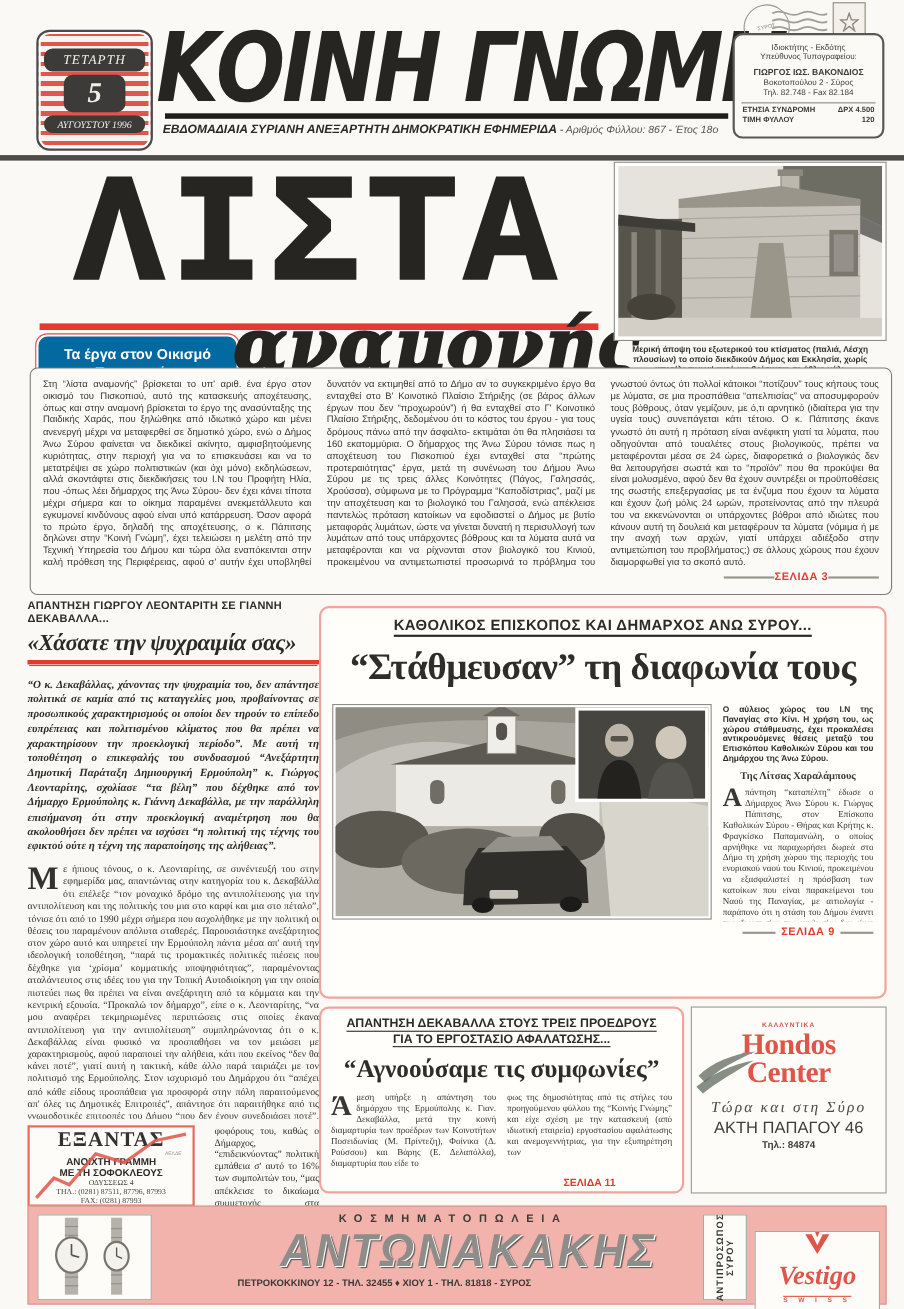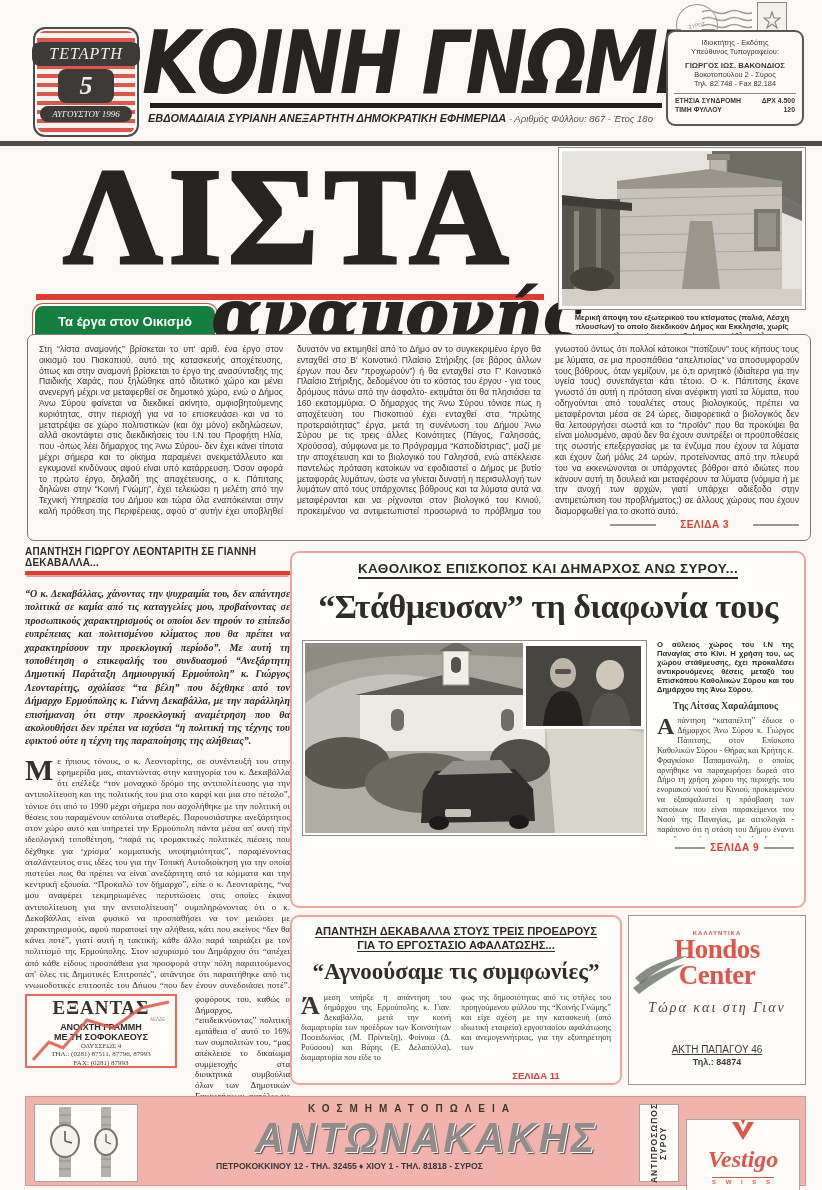--- a/index.html
+++ b/index.html
@@ -2,48 +2,48 @@
 <html><head>
 <meta charset="utf-8">
 <style>
   html,body{margin:0;padding:0;}
   body{width:822px;height:1190px;position:relative;background:#faf9f6;font-family:"Liberation Sans","DejaVu Sans",sans-serif;color:#2c2b29;overflow:hidden;}
   .abs{position:absolute;}
   .just{text-align:justify;}
   
   .datebox{left:33px;top:27px;width:102px;height:106px;border:2px solid #4a4a4a;border-radius:12px;background:repeating-linear-gradient(180deg,#e0564a 0 4px,#f7f4f0 4px 9px);box-shadow:0 0 0 2px #fff inset;display:flex;flex-direction:column;align-items:center;justify-content:center;gap:3px;}
   .datebox .db{background:#3c3b39;color:#f2efe9;border-radius:8px;font-family:"Liberation Serif",serif;font-style:italic;text-align:center;}
-  .db1{width:108px;font-size:16px;padding:3px 0;letter-spacing:1px;}
+  .db1{width:92px;font-size:12px;padding:3px 0;letter-spacing:1px;}
   .db2{width:56px;font-size:26px;font-weight:bold;padding:2px 0;}
   .db3{width:92px;font-size:9px;padding:3px 0;}
   .paper-title{left:142px;top:12px;width:525px;text-align:center;font-family:"DejaVu Sans","Liberation Sans",sans-serif;font-weight:bold;font-style:italic;font-size:74px;letter-spacing:-3px;color:#262522;transform:scaleY(1.18);transform-origin:top;white-space:nowrap;}
   .title-rule{left:150px;top:103px;width:512px;height:5px;background:#1f1e1c;}
   .subtitle{left:148px;top:112px;width:530px;font-size:11px;font-style:italic;white-space:nowrap;}
   .subtitle b{font-weight:bold;color:#2a2927;}
   .subtitle .lite{color:#55534e;font-size:9.5px;}
   .pubbox{left:666px;top:30px;width:138px;height:96px;border:2px solid #5a5855;border-radius:9px;background:#fbfaf7;font-size:7.4px;text-align:center;color:#3c3a37;padding-top:6px;box-sizing:border-box;}
   .pubbox .nm{font-weight:bold;font-size:7.8px;margin-top:5px;}
   .pubbox .row{display:flex;justify-content:space-between;padding:0 7px;font-weight:bold;font-size:6.9px;margin-top:2px;}
   .pubbox .sep{border-top:1px solid #8a8884;margin:5px 6px 3px 6px;}
   .stampwave{left:700px;top:8px;}
   .postmark{left:676px;top:4px;width:40px;height:40px;border:1.5px solid #9a968f;border-radius:50%;color:#8d897f;font-size:5px;display:flex;align-items:center;justify-content:center;transform:rotate(-12deg);}
   .stamp{left:757px;top:2px;width:30px;height:38px;border:1.5px solid #8d897f;background:#f4f1ea;display:flex;flex-direction:column;align-items:center;justify-content:flex-end;font-size:5.5px;color:#6e6a60;padding-bottom:2px;box-sizing:border-box;}
   .stamp svg{margin-bottom:2px;}
   .topbar{left:0;top:141px;width:822px;height:5px;background:#4d4c49;}
   
-  .lista{left:28px;top:146px;width:522px;text-align:center;font-family:Liberation Serif, serif;font-weight:bold;font-size:138px;line-height:142px;letter-spacing:6px;color:#262522;-webkit-text-stroke:3px #262522;}
+  .lista{left:28px;top:146px;width:522px;text-align:center;font-family:Liberation Mono, monospace;font-weight:bold;font-size:138px;line-height:142px;letter-spacing:6px;color:#262522;-webkit-text-stroke:3px #262522;}
   .lista-rule{left:36px;top:294px;width:508px;height:6px;background:#e23b30;}
-  .lead-kickerbox{left:33px;top:304px;width:180px;height:48px;background:#15803d;border-radius:10px;border:2px solid #fff;box-shadow:0 0 0 1px #e8453a;color:#fff;font-weight:bold;font-size:13px;display:flex;flex-direction:column;align-items:center;justify-content:center;line-height:17px;}
+  .lead-kickerbox{left:33px;top:304px;width:180px;height:48px;background:#0369a1;border-radius:10px;border:2px solid #fff;box-shadow:0 0 0 1px #e8453a;color:#fff;font-weight:bold;font-size:13px;display:flex;flex-direction:column;align-items:center;justify-content:center;line-height:17px;}
   .anamonis{left:212px;top:276px;width:345px;text-align:center;font-family:"DejaVu Serif","Liberation Serif",serif;font-weight:bold;font-style:italic;font-size:64px;color:#262522;-webkit-text-stroke:2px #262522;letter-spacing:1px;}
   .photo1{left:558px;top:147px;width:248px;height:163px;background:#fff;border:1px solid #8f8c86;padding:3px;box-sizing:border-box;}
   .caption1{left:556px;top:313px;width:252px;font-size:7.6px;font-weight:bold;line-height:9px;text-align:center;color:#33322f;}
   .leadbox{left:27px;top:334px;width:784px;height:207px;border:1.5px solid #7d7b76;border-radius:7px;background:#fbfaf7;box-sizing:border-box;padding:9px 11px 4px 11px;}
   .leadcols{display:flex;gap:14px;}
   .leadcol{width:244px;height:172px;overflow:hidden;font-size:8.6px;line-height:10.8px;color:#373633;}
-  .pageref-row{display:flex;align-items:center;justify-content:flex-end;gap:24px;margin-top:3px;}
+  .pageref-row{display:flex;align-items:center;justify-content:flex-end;gap:0;margin-top:3px;}
   .pageref-row .rule{height:2px;width:46px;background:#9a978f;}
   .pageref{color:#e23b30;font-weight:bold;font-size:10px;letter-spacing:0.5px;}
   
   .leftart{left:25px;top:546px;width:265px;}
   .leftart .kicker{font-size:10px;font-weight:bold;letter-spacing:0.2px;color:#2e2d2a;}
   .leftart .headline{font-family:"Liberation Serif",serif;font-weight:bold;font-style:italic;font-size:21px;margin-top:4px;letter-spacing:-0.5px;color:#2b2a27;white-space:nowrap;}
   .left-rule{height:4px;background:#e23b30;margin-top:3px;box-shadow:0 3px 0 -1.5px #e23b30;}
   .leftart .lead{font-family:"Liberation Serif",serif;font-weight:bold;font-style:italic;font-size:10px;line-height:13.4px;margin-top:12px;color:#2d2c29;}
   .leftart .body{font-family:"Liberation Serif",serif;font-size:9px;line-height:11.2px;margin-top:8px;height:232px;overflow:hidden;color:#333230;}
   .dc{float:left;font-family:"Liberation Serif",serif;font-weight:bold;font-size:30px;line-height:26px;margin:1px 4px 0 0;}
@@ -77,21 +77,21 @@
   .botbox .headline{text-align:center;font-family:"Liberation Serif",serif;font-weight:bold;font-size:23px;margin-top:7px;color:#2e2d2a;white-space:nowrap;}
   .botcols{display:flex;gap:10px;margin-top:8px;}
   .botcol{width:150px;font-family:"Liberation Serif",serif;font-size:8.2px;line-height:10px;text-align:justify;height:86px;overflow:hidden;color:#383734;}
   .botcol .dc{font-size:26px;line-height:23px;}
   .sel11{color:#e23b30;font-weight:bold;font-size:9.5px;text-align:center;font-family:"Liberation Sans",sans-serif;margin-top:3px;}
   
   .hondos{left:628px;top:915px;width:178px;height:170px;border:1px solid #9a978f;background:#fdfcf9;box-sizing:border-box;text-align:center;position:absolute;}
   .hondos .cat{font-size:6px;letter-spacing:1px;color:#d5574c;font-weight:bold;margin-top:14px;}
   .hondos .nm{font-family:"Liberation Serif",serif;font-weight:bold;font-size:27px;line-height:26px;color:#e05549;letter-spacing:-0.5px;}
   .hondos .tag{font-family:"Liberation Serif",serif;font-style:italic;font-size:14px;letter-spacing:2px;color:#4a4945;margin-top:12px;}
-  .hondos .addr{font-size:10px;color:#3e3d3a;margin-top:28px;text-decoration:underline;}
+  .hondos .addr{font-size:15px;color:#3e3d3a;margin-top:1px;}
   .hondos .tel{font-size:9px;color:#3e3d3a;margin-top:2px;font-weight:bold;}
   .hondos svg{position:absolute;left:4px;top:28px;}
   
   .bigad{left:25px;top:1096px;width:781px;height:90px;background:#f2b3ad;border:1px solid #d8958e;box-sizing:border-box;}
   .watchbox{position:absolute;left:8px;top:7px;width:102px;height:76px;background:#fdfcf9;border:1px solid #a9a69f;}
   .bigad .cat{position:absolute;left:176px;top:6px;width:420px;text-align:center;font-size:10px;letter-spacing:7px;font-weight:bold;color:#3a3936;}
   .bigad .nm{position:absolute;left:150px;top:18px;width:500px;text-align:center;font-size:40px;font-weight:bold;font-style:italic;letter-spacing:3px;color:#8f8d89;text-shadow:1px 1px 0 #fff,2px 2px 1px #55534f;transform:scaleY(1.05);}
   .bigad .addr{position:absolute;left:190px;top:64px;width:420px;text-align:left;font-size:8.6px;font-weight:bold;color:#3a3936;}
   .repbox{position:absolute;left:613px;top:7px;width:38px;height:76px;background:#fdfcf9;border:1px solid #a9a69f;display:flex;align-items:center;justify-content:center;}
   .repbox span{writing-mode:vertical-rl;transform:rotate(180deg);font-size:8.5px;font-weight:bold;letter-spacing:1px;color:#3a3936;text-align:center;line-height:9px;}
@@ -198,20 +198,21 @@
   </div>
   <div class="pageref-row">
     <div class="rule"></div>
     <span class="pageref">ΣΕΛΙΔΑ 3</span>
     <div class="rule"></div>
   </div>
 </div>
 
 <div class="abs leftart">
   <div class="kicker">ΑΠΑΝΤΗΣΗ ΓΙΩΡΓΟΥ ΛΕΟΝΤΑΡΙΤΗ ΣΕ ΓΙΑΝΝΗ ΔΕΚΑΒΑΛΛΑ...</div>
+  <div class="headline">«Χάσατε την ψυχραιμία σας»</div>
   <div class="left-rule"></div>
   <div class="lead just">“Ο κ. Δεκαβάλλας, χάνοντας την ψυχραιμία του, δεν απάντησε πολιτικά σε καμία από τις καταγγελίες μου, προβαίνοντας σε προσωπικούς χαρακτηρισμούς οι οποίοι δεν τηρούν το επίπεδο ευπρέπειας και πολιτισμένου κλίματος που θα πρέπει να χαρακτηρίσουν την προεκλογική περίοδο”. Με αυτή τη τοποθέτηση ο επικεφαλής του συνδυασμού “Ανεξάρτητη Δημοτική Παράταξη Δημιουργική Ερμούπολη” κ. Γιώργος Λεονταρίτης, σχολίασε “τα βέλη” που δέχθηκε από τον Δήμαρχο Ερμούπολης κ. Γιάννη Δεκαβάλλα, με την παράλληλη επισήμανση ότι στην προεκλογική αναμέτρηση που θα ακολουθήσει δεν πρέπει να ισχύσει “η πολιτική της τέχνης του εφικτού ούτε η τέχνη της παραποίησης της αλήθειας”.</div>
   <div class="body just">
     <span class="dc">Μ</span><span>ε ήπιους τόνους, ο κ. Λεονταρίτης, σε συνέντευξή του στην εφημερίδα μας, απαντώντας στην κατηγορία του κ. Δεκαβάλλα ότι επέλεξε “τον μοναχικό δρόμο της αντιπολίτευσης για την αντιπολίτευση και της πολιτικής του μια στο καρφί και μια στο πέταλο”, τόνισε ότι από το 1990 μέχρι σήμερα που ασχολήθηκε με την πολιτική οι θέσεις του παραμένουν απόλυτα σταθερές. Παρουσιάστηκε ανεξάρτητος στον χώρο αυτό και υπηρετεί την Ερμούπολη πάντα μέσα απ' αυτή την ιδεολογική τοποθέτηση, “παρά τις τρομακτικές πολιτικές πιέσεις που δέχθηκε για ‘χρίσμα’ κομματικής υποψηφιότητας”, παραμένοντας αταλάντευτος στις ιδέες του για την Τοπική Αυτοδιοίκηση για την οποία πιστεύει πως θα πρέπει να είναι ανεξάρτητη από τα κόμματα και την κεντρική εξουσία. “Προκαλώ τον δήμαρχο”, είπε ο κ. Λεονταρίτης, “να μου αναφέρει τεκμηριωμένες περιπτώσεις στις οποίες έκανα αντιπολίτευση για την αντιπολίτευση” συμπληρώνοντας ότι ο κ. Δεκαβάλλας είναι φυσικό να προσπαθήσει να τον μειώσει με χαρακτηρισμούς, αφού παραποιεί την αλήθεια, κάτι που εκείνος “δεν θα κάνει ποτέ”, γιατί αυτή η τακτική, κάθε άλλο παρά ταιριάζει με τον πολιτισμό της Ερμούπολης. Στον ισχυρισμό του Δημάρχου ότι “απέχει από κάθε είδους προσπάθεια για προσφορά στην πόλη παραιτούμενος απ' όλες τις Δημοτικές Επιτροπές”, απάντησε ότι παραιτήθηκε από τις γνωμοδοτικές επιτροπές του Δήμου “που δεν έχουν συνεδριάσει ποτέ”, σε ένδειξη διαμαρτυρίας, από σεβασμό και μόνο απέναντι στους ψη-</span>
   </div>
   <div class="leftbot">
     <div class="exantas">
       <svg width="144" height="66" viewBox="0 0 144 66">
           <path d="M4 62 L20 44 L34 50 L58 22 L84 30 L112 10 L140 4" fill="none" stroke="#e05549" stroke-width="3" opacity="0.85"></path>
         </svg>
@@ -298,21 +299,21 @@
 </div>
 
 <div class="hondos">
   <svg width="56" height="60" viewBox="0 0 56 60">
       <path d="M2 34 C14 22 34 14 54 12 C36 20 20 28 8 40 Z" fill="#8a8d84"></path>
       <path d="M0 44 C14 32 32 24 52 20 C36 30 18 40 6 50 Z" fill="#5f6b5e" opacity="0.75"></path>
     </svg>
   <div class="cat">ΚΑΛΛΥΝΤΙΚΑ</div>
   <div class="nm">Hondos</div>
   <div class="nm">Center</div>
-  <div class="tag">Τώρα και στη Γιαν</div>
+  <div class="tag">Τώρα και στη Σύρο</div>
   <div class="addr">ΑΚΤΗ ΠΑΠΑΓΟΥ 46</div>
   <div class="tel">Τηλ.: 84874</div>
 </div>
 
 <div class="abs bigad">
   <div class="watchbox">
     <svg width="100" height="74" viewBox="0 0 100 74">
       <rect x="24" y="2" width="12" height="70" fill="#b5b2ab"></rect>
         <g stroke="#8f8c85" stroke-width="1">
           <line x1="24" y1="10" x2="36" y2="10"></line>

